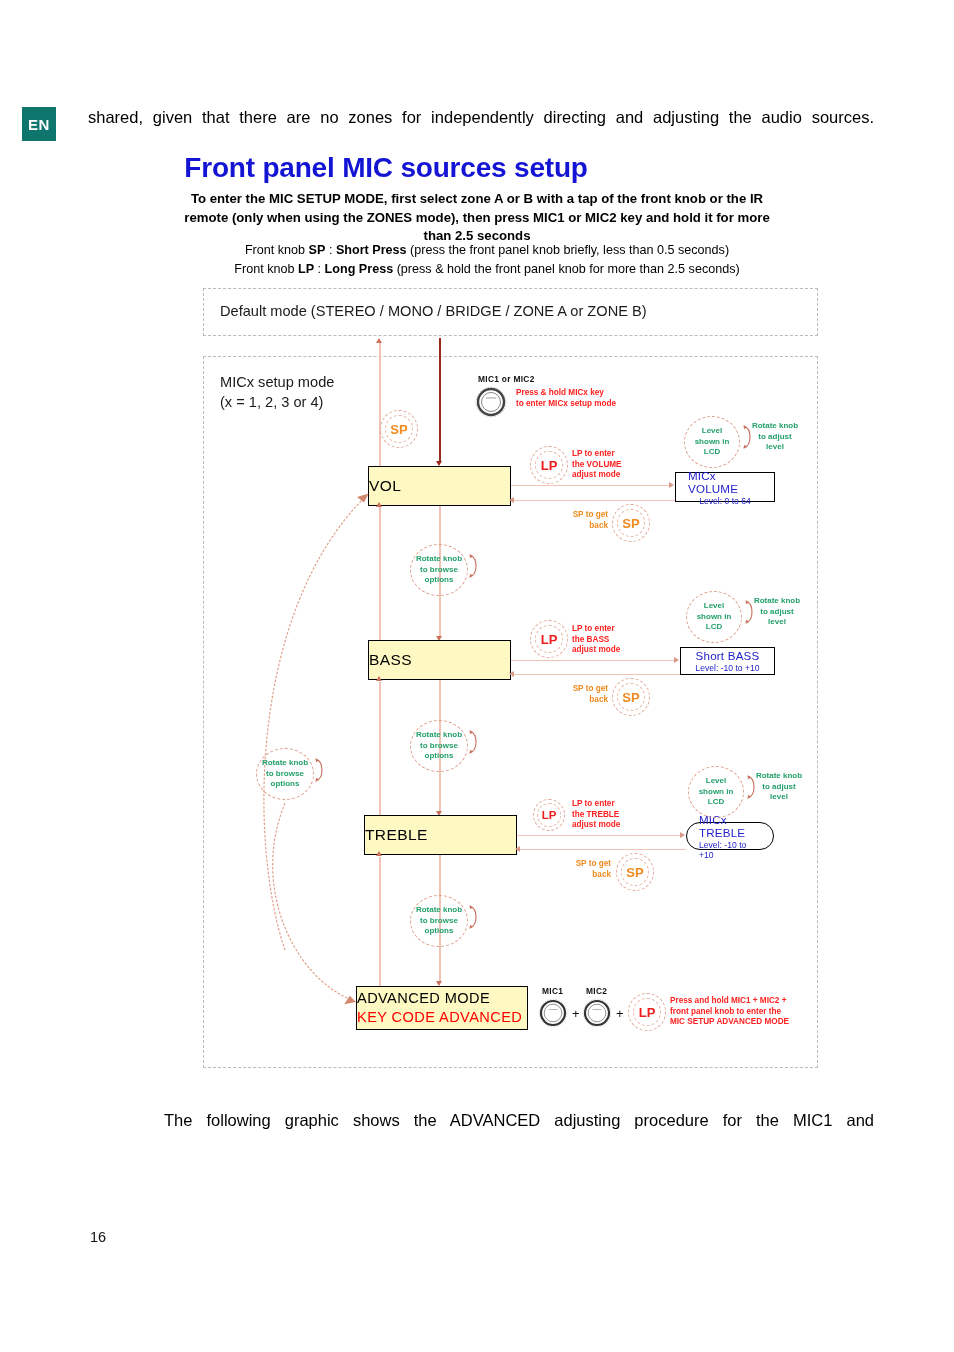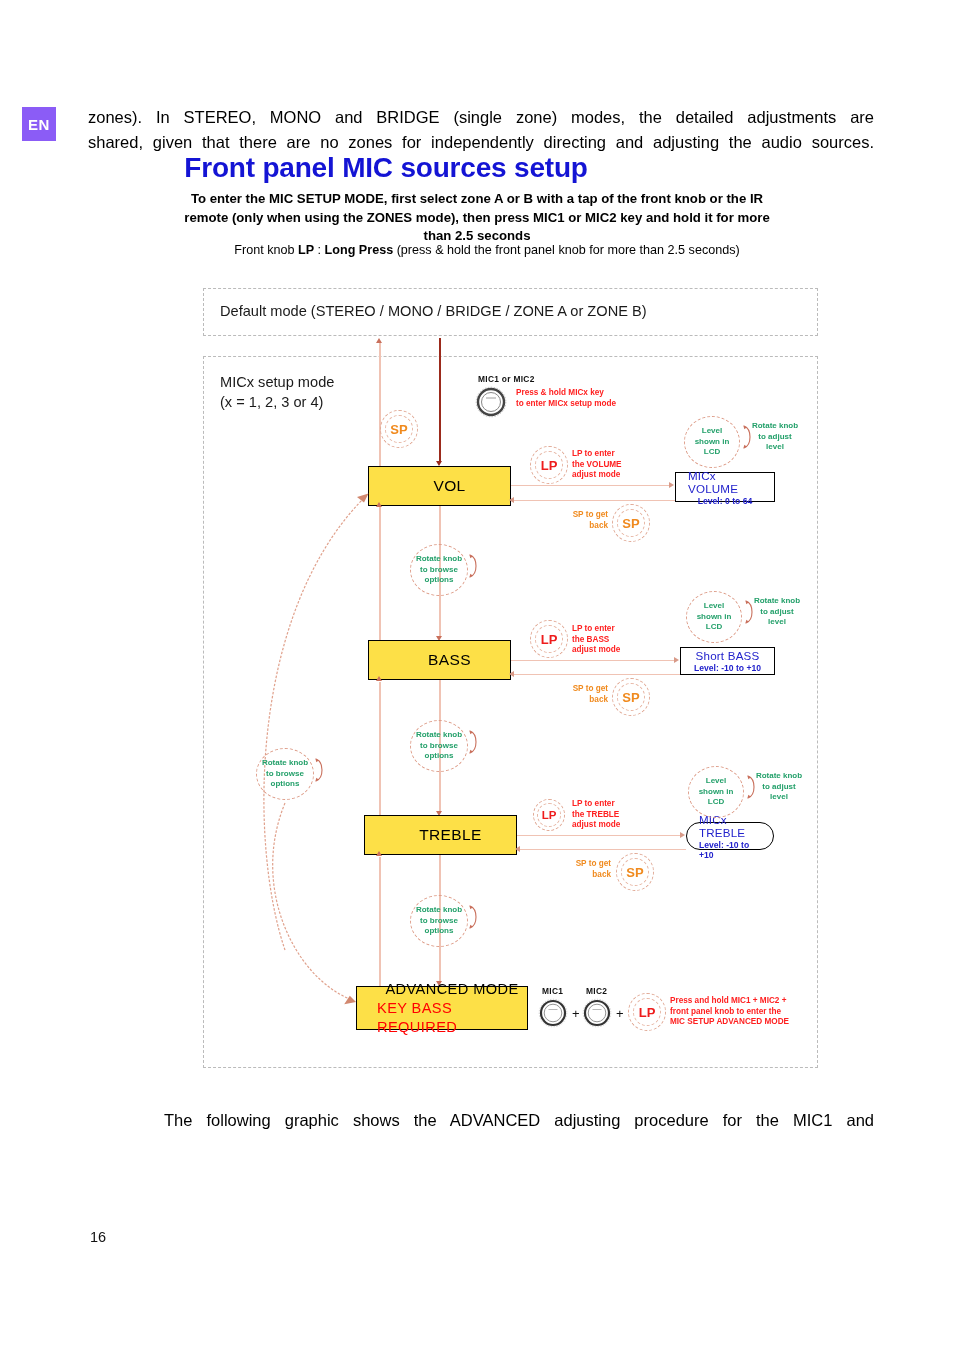--- a/index.html
+++ b/index.html
@@ -8,21 +8,21 @@
     width:954px; height:1352px;
     position:relative;
     font-family:"Liberation Sans", sans-serif;
     color:#000;
     overflow:hidden;
   }
   
   #en-badge {
     position:absolute; left:22px; top:107px;
     width:34px; height:34px;
-    background:#8b5cf6; color:#fff;
+    background:#0f766e; color:#fff;
     font-weight:bold; font-size:15px;
     display:flex; align-items:center; justify-content:center;
     letter-spacing:.5px;
   }
   
   #intro-paragraph {
     position:absolute; left:88px; top:105px; width:786px;
     font-size:16.5px; line-height:25px;
     text-align:justify; text-align-last:justify;
     word-spacing:1px;
@@ -67,46 +67,45 @@
     font-size:14.6px; color:#1a1a1a; line-height:20px;
     white-space:pre-line;
   }
   #label-default { left:20px; top:13px; }
   #label-setup   { left:20px; top:84px; }
 
   
   .state-box {
     position:absolute;
     border:1.6px solid #000;
-    background:#fde047;
+    background:#fef9c3;
     display:flex; flex-direction:column;
-    align-items:center; justify-content:center;
+    align-items:flex-start; justify-content:center;
     font-size:15.5px; color:#000;
     letter-spacing:.4px;
-    padding-left:20px;
   }
   #box-vol    { left:168px; top:178px;  width:143px; height:40px; }
   #box-bass   { left:168px; top:352px;  width:143px; height:40px; }
   #box-treble { left:164px; top:527px;  width:153px; height:40px; }
   #box-advanced {
     left:156px; top:698px; width:172px; height:44px;
     justify-content:center; line-height:19px; font-size:14.6px;
   }
   #box-advanced .adv-l2 { color:#ff0000; }
 
   
   .lcd-box {
     position:absolute;
     border:1.6px solid #000; background:#fff;
     color:#2222cc;
     display:flex; flex-direction:column; align-items:center; justify-content:center;
     padding:2px 12px;
   }
   .lcd-box .lcd-title { font-size:11.6px; font-weight:normal; letter-spacing:.2px; }
-  .lcd-box .lcd-range { font-size:8.6px; font-weight:bold; margin-top:1px; }
+  .lcd-box .lcd-range { font-size:8.6px; font-weight:normal; margin-top:1px; }
   #lcd-volume { left:475px; top:184px; width:100px; height:30px; }
   #lcd-bass   { left:480px; top:359px; width:95px;  height:28px; }
   #lcd-treble { left:486px; top:534px; width:88px;  height:28px;border-radius:14px; }
 
   
   .vline  { position:absolute; background:#f0c3b4; width:1.6px; }
   .vline.dark { background:#9b2a1b; width:1.6px; }
   .hline  { position:absolute; background:#f0c3b4; height:1.3px; }
 
   
@@ -210,29 +209,29 @@
     position:absolute; left:90px; top:1229px;
     font-size:14.5px; color:#111;
   }
 </style>
 </head>
 <body>
 
 <div id="en-badge">EN</div>
 
 <div id="intro-paragraph">
-  <span class="l1">zones). In STEREO, MONO and BRIDGE (single zone) modes, the detailed adjustments are</span>
   <span class="l2">shared, given that there are no zones for independently directing and adjusting the audio sources.</span>
 </div>
 
 <div id="section-title">Front panel MIC sources setup</div>
 
 <div id="setup-instructions">To enter the MIC SETUP MODE, first select zone A or B with a tap of the front knob or the IR remote (only when using the  ZONES mode), then press MIC1 or MIC2 key and hold it for more than 2.5 seconds</div>
 
 <div id="press-legend">
+  <div class="row"><span>Front knob  </span><b>SP</b><span> : </span><b>Short Press</b><span class="paren">  (press the front panel knob briefly, less than 0.5 seconds)</span></div>
   <div class="row"><span>Front knob  </span><b>LP</b><span> : </span><b>Long Press</b><span class="paren">  (press &amp; hold the front panel knob for more than 2.5 seconds)</span></div>
 </div>
 
 <div id="diagram">
 
   <div class="band" id="band-default"></div>
   <div class="band" id="band-setup"></div>
   <div class="band-label" id="label-default">Default mode (STEREO / MONO / BRIDGE / ZONE A or ZONE B)</div>
   <div class="band-label" id="label-setup">MICx setup mode
 (x = 1, 2, 3 or 4)</div>
@@ -427,21 +426,21 @@
 to browse
 options</div>
   <svg class="rot-swirl" style="left:112px; top:466px;" viewBox="0 0 16 32">
     <path d="M4 27 C12 24 12 8 4 5" fill="none" stroke="#c9705c" stroke-width="1.1"></path>
     <path d="M6.6 6.4 L3.2 4.2 L4.4 8.2 Z" fill="#c9705c"></path>
     <path d="M6.6 25.6 L3.2 27.8 L4.4 23.8 Z" fill="#c9705c"></path>
   </svg>
 
   <div class="state-box" id="box-advanced">
     <span>ADVANCED MODE</span>
-    <span class="adv-l2">KEY BASS REQUIRED</span>
+    <span class="adv-l2">KEY CODE ADVANCED</span>
   </div>
 
   <div class="small-black-label" style="left:342px; top:698px;">MIC1</div>
   <svg class="knob-glyph" style="left:338px; top:710px;" width="30" height="30" viewBox="0 0 30 30">
     <circle cx="15" cy="15" r="12" fill="none" stroke="#333" stroke-width="2.2"></circle>
     <circle cx="15" cy="15" r="8.8" fill="none" stroke="#888" stroke-width=".9"></circle>
     <circle cx="15" cy="15" r="13.8" fill="none" stroke="#bbb" stroke-width=".7" stroke-dasharray="1.4 1.4"></circle>
     <path d="M10.5 11.5 h9" stroke="#999" stroke-width=".7" fill="none"></path>
   </svg>
   <div class="plus-sign" style="left:372px; top:718px;">+</div>

